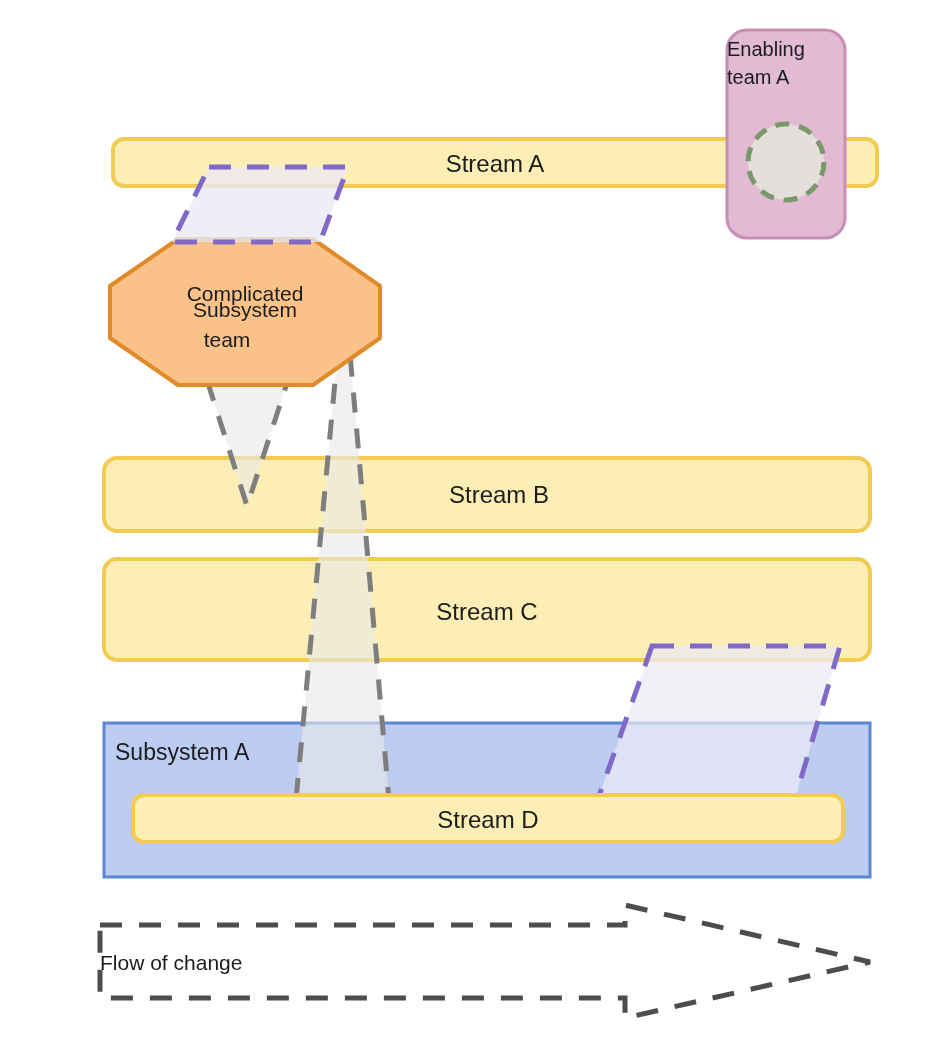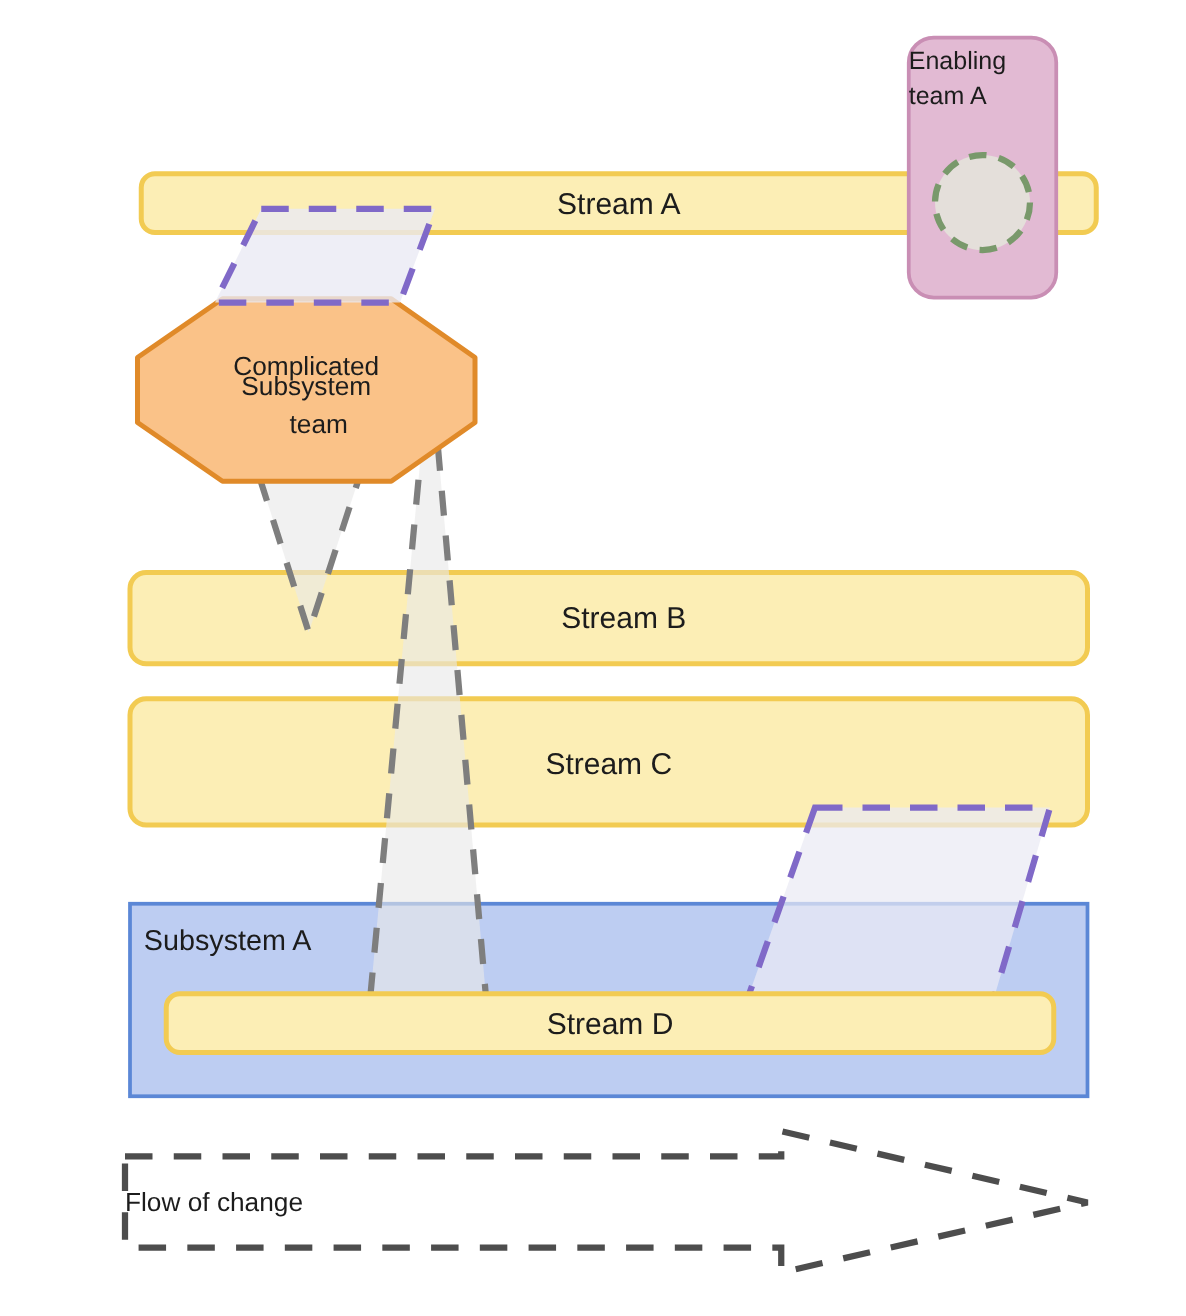--- a/index.html
+++ b/index.html
@@ -97,17 +97,17 @@
 
   <div class="lbl lbl-stream" style="left:133px; top:806px; width:710px;">Stream D</div>
 
   <div class="lbl lbl-platform" style="left:115px; top:739px; width:300px;">Subsystem A</div>
 
   <div class="lbl lbl-enabling" style="left:727px; top:37px; width:118px;">Enabling</div>
   <div class="lbl lbl-enabling" style="left:727px; top:65px; width:110px;">team A</div>
 
   <div class="lbl lbl-octagon" style="left:110px; top:251px; width:270px;margin-top:28px;">Complicated</div>
   <div class="lbl lbl-octagon" style="left:110px; top:295px; width:270px;">Subsystem</div>
-  <div class="lbl lbl-octagon" style="left:120px; top:325px; width:270px;text-align:center;">team</div>
+  <div class="lbl lbl-octagon" style="left:92px; top:325px; width:270px;text-align:center;">team</div>
 
   <div class="lbl lbl-flow" style="left:100px; top:951px; width:525px;">Flow of change</div>
 
 </div>
 
 </body></html>

